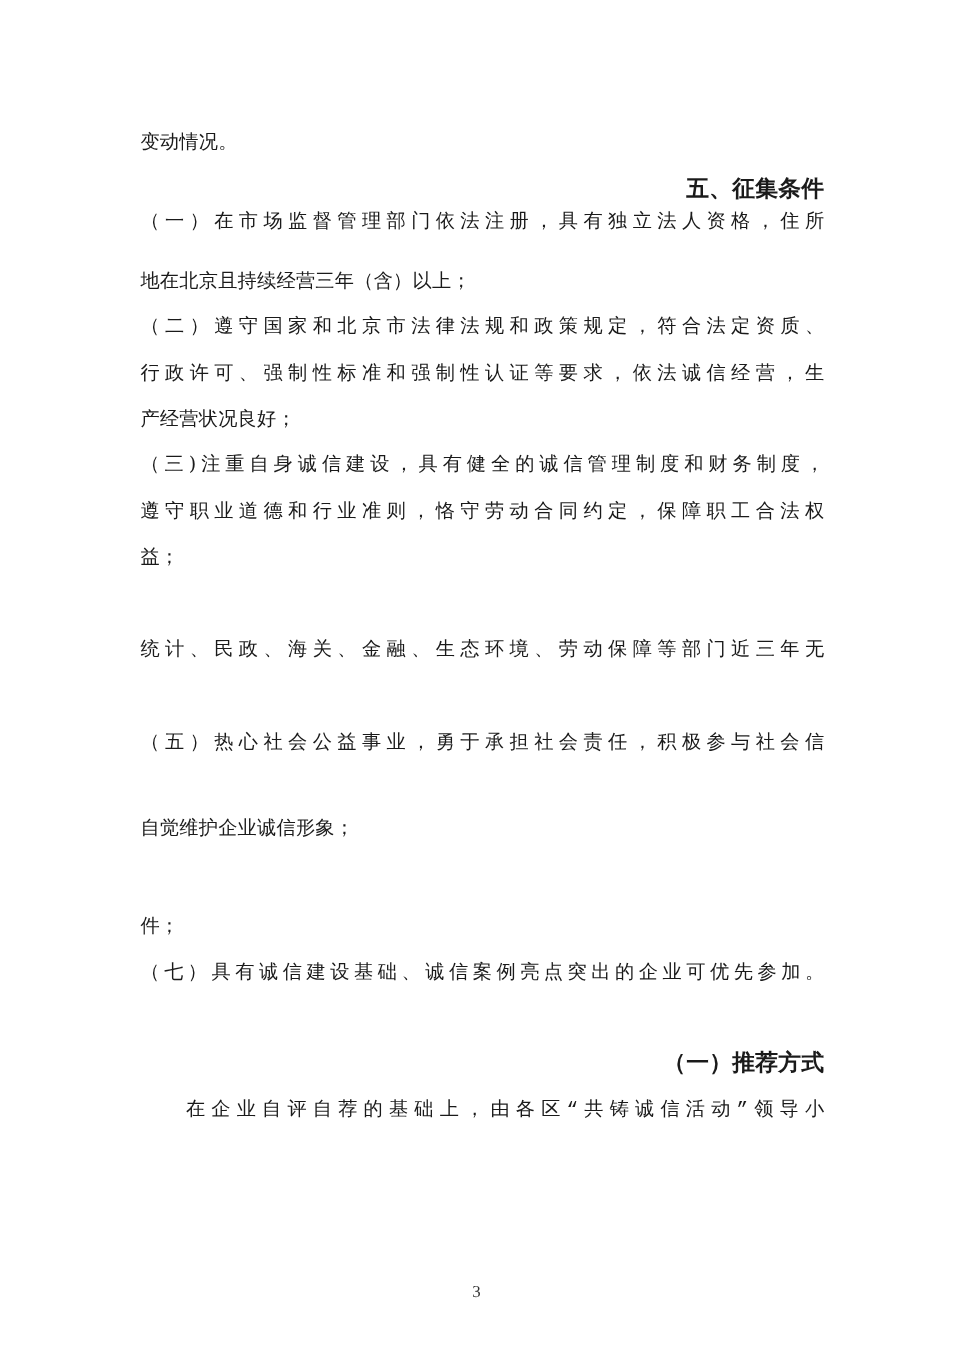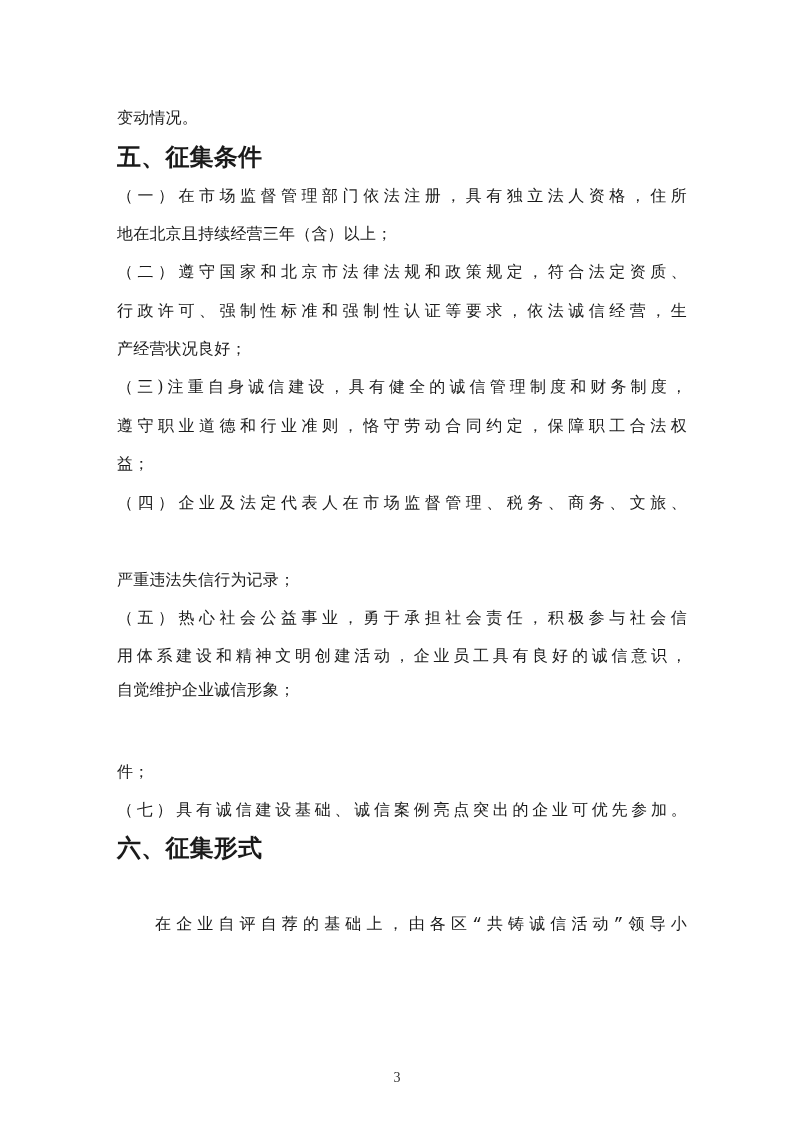--- a/index.html
+++ b/index.html
@@ -31,21 +31,22 @@
       white-space: nowrap;
       letter-spacing: 0.2px;
     }
     .line.justify {
       text-align: justify;
       text-align-last: justify;
     }
     .line.heading {
       font-family: "DejaVu Sans", "Liberation Sans", sans-serif;
       font-weight: bold;
-      font-size: 24px;
+      font-size: 19px;
+      text-align: right;
     }
     .line.indent {
       left: 155px;
       width: 532px;
       font-family: Liberation Mono, monospace;
     }
     .page-number {
       position: absolute;
       top: 1070px;
       left: 0;
@@ -55,32 +56,30 @@
       font-family: "Liberation Serif", serif;
       color: #333;
     }
   </style>
 </head>
 <body>
 
 <div class="page">
   <div class="line" style="top:106px">变动情况。</div>
   <div class="line heading" style="top:145px">五、征集条件</div>
-  <div class="line justify" style="top:184px">（一）在市场监督管理部门依法注册，具有独立法人资格，住所</div>
+  <div class="line justify" style="top:172px">（一）在市场监督管理部门依法注册，具有独立法人资格，住所</div>
   <div class="line" style="top:222px">地在北京且持续经营三年（含）以上；</div>
   <div class="line justify" style="top:260px">（二）遵守国家和北京市法律法规和政策规定，符合法定资质、</div>
   <div class="line justify" style="top:299px">行政许可、强制性标准和强制性认证等要求，依法诚信经营，生</div>
   <div class="line" style="top:337px">产经营状况良好；</div>
   <div class="line justify" style="top:375px">（三)注重自身诚信建设，具有健全的诚信管理制度和财务制度，</div>
   <div class="line justify" style="top:414px">遵守职业道德和行业准则，恪守劳动合同约定，保障职工合法权</div>
   <div class="line" style="top:452px">益；</div>
-  <div class="line justify" style="top:491px">（四）企业及法定代表人在市场监督管理、税务、商务、文旅、</div>
-  <div class="line" style="top:568px">严重违法失信行为记录；</div>
+  <div class="line justify" style="top:529px">统计、民政、海关、金融、生态环境、劳动保障等部门近三年无</div>
   <div class="line justify" style="top:606px">（五）热心社会公益事业，勇于承担社会责任，积极参与社会信</div>
-  <div class="line justify" style="top:644px">用体系建设和精神文明创建活动，企业员工具有良好的诚信意识，</div>
   <div class="line" style="top:678px">自觉维护企业诚信形象；</div>
   <div class="line" style="top:760px">件；</div>
   <div class="line justify" style="top:798px">（七）具有诚信建设基础、诚信案例亮点突出的企业可优先参加。</div>
-  <div class="line heading" style="top:836px">六、征集形式</div>
+  <div class="line heading" style="top:874px">（一）推荐方式</div>
   <div class="line indent justify" style="top:913px">在企业自评自荐的基础上，由各区“共铸诚信活动”领导小</div>
 
   <div class="page-number">3</div>
 </div>
 
 </body></html>

